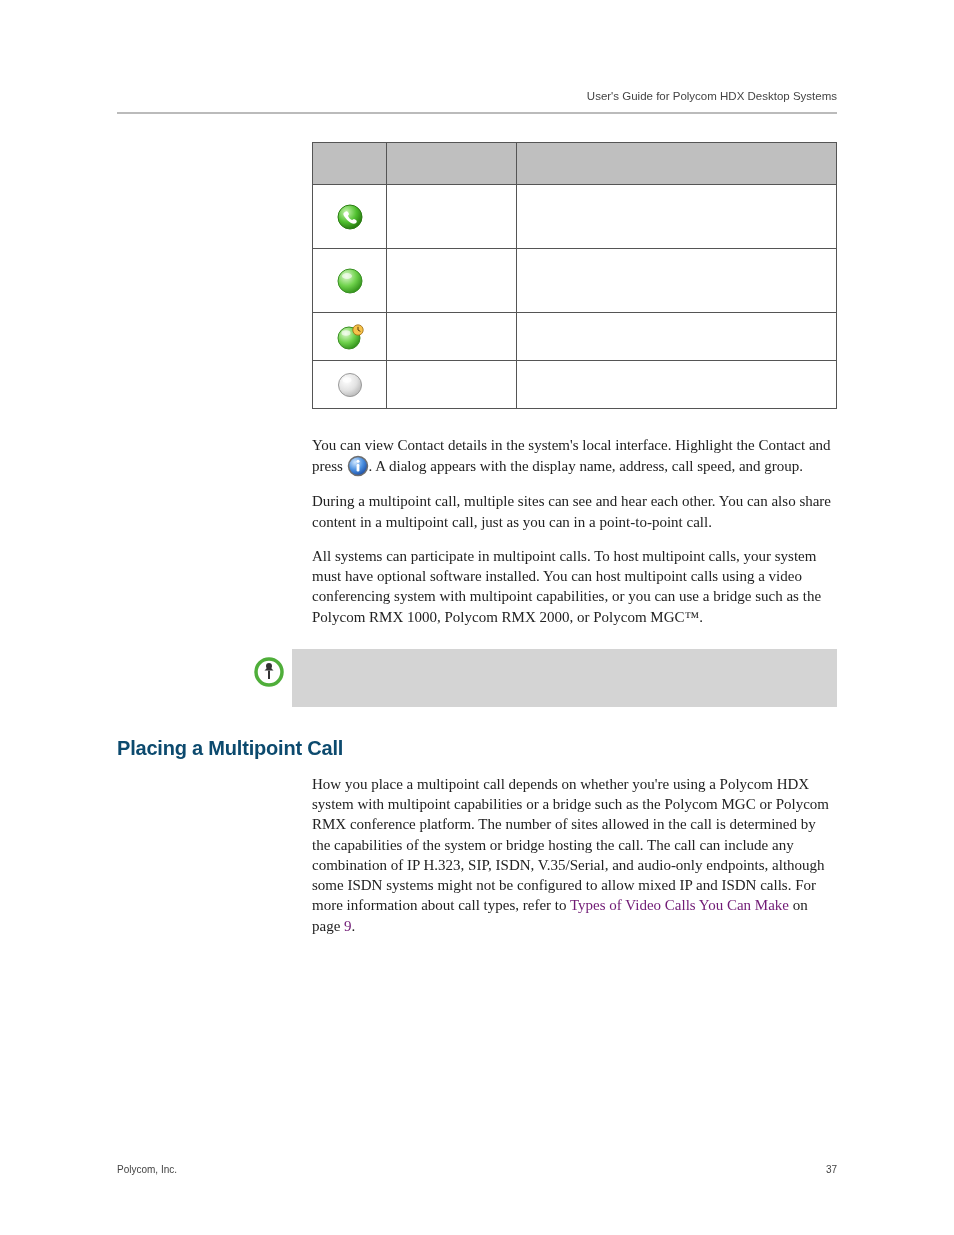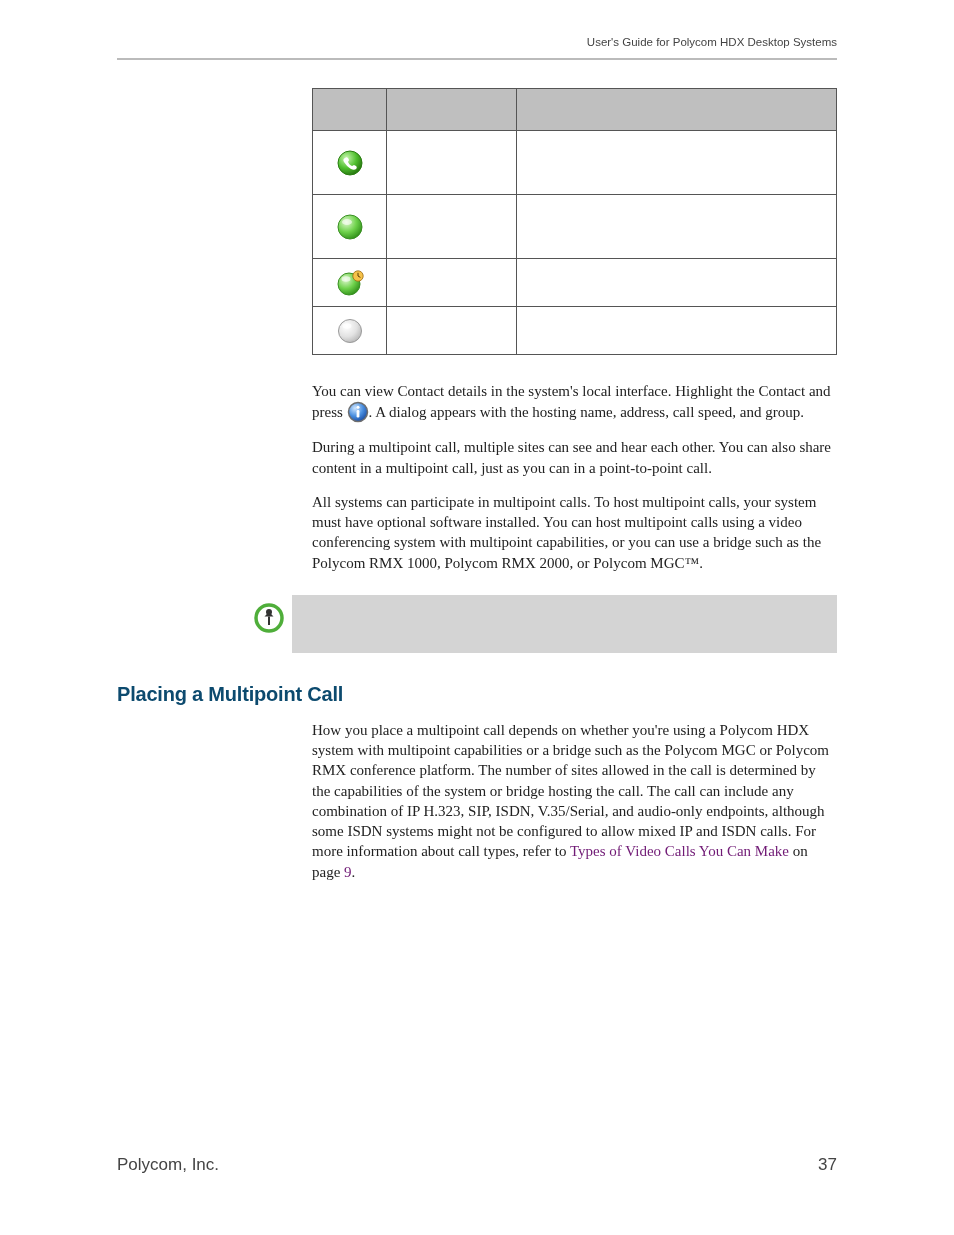--- a/index.html
+++ b/index.html
@@ -1,34 +1,34 @@
 <!DOCTYPE html>
 <html><head>
 <meta charset="utf-8">
 <style>
   * { box-sizing: border-box; margin: 0; padding: 0; }
   html, body { width: 954px; height: 1235px; background: #fff; font-family: "Book Antiqua", Palatino, Georgia, serif; color: #222; }
-  .page { position: relative; width: 954px; height: 1235px; padding: 36px 117px 60px 117px; }
+  .page { position: relative; width: 954px; height: 1235px; padding: 90px 117px 60px 117px; }
   .running-head { text-align: right; font-family: Verdana, Geneva, sans-serif; font-size: 11.5px; color: #444; margin-bottom: 10px; }
   .hr { border: none; border-top: 2px solid #bbb; margin-bottom: 28px; }
   .indent-block { margin-left: 195px; }
   table.status { border-collapse: collapse; width: 525px; }
   table.status th { background: #bfbfbf; height: 42px; border: 1px solid #555; }
   table.status td { border: 1px solid #555; height: 64px; text-align: center; vertical-align: middle; }
   table.status td.icon-cell { width: 74px; }
   table.status td.col2 { width: 130px; }
   table.status tr.short td { height: 48px; }
   .body-text { font-size: 15px; line-height: 1.35; margin-top: 26px; }
   .body-text p { margin-bottom: 14px; }
   h1.section { font-family: Verdana, Geneva, sans-serif; font-weight: 600; color: #1a4aa0; font-size: 30px; margin-top: 56px; margin-bottom: 22px; letter-spacing: -0.3px; }
   h2.subsection { font-family: Verdana, Geneva, sans-serif; font-weight: 600; color: #0c4a6e; font-size: 20px; margin-top: 30px; margin-bottom: 14px; letter-spacing: -0.2px; }
   .note-row { display: flex; align-items: flex-start; margin-top: 22px; margin-left: 135px; }
   .note-icon { width: 40px; flex: 0 0 40px; padding-top: 6px; }
   .note-box { background: #d4d4d4; flex: 1; min-height: 58px; }
-  .footer { position: absolute; bottom: 60px; left: 117px; right: 117px; display: flex; justify-content: space-between; font-family: Verdana, Geneva, sans-serif; font-size: 17px; color: #444; }
+  .footer { position: absolute; bottom: 60px; left: 117px; right: 117px; display: flex; justify-content: space-between; font-family: Verdana, Geneva, sans-serif; font-size: 10px; color: #444; }
   a.link { color: #701a75; text-decoration: none; }
   .inline-icon { display: inline-block; vertical-align: -6px; }
   svg { display: block; }
   .icon-cell svg, .inline-icon svg { margin: 0 auto; }
 </style>
 </head>
 <body>
 
 <div class="page">
 
@@ -137,21 +137,21 @@
               <radialGradient id="gi" cx="35%" cy="30%" r="75%">
                 <stop offset="0%" stop-color="#cfe6ff"></stop>
                 <stop offset="55%" stop-color="#4a8fe0"></stop>
                 <stop offset="100%" stop-color="#1a4aa0"></stop>
               </radialGradient>
             </defs>
             <circle cx="11" cy="11" r="9.5" fill="url(#gi)" stroke="#6e6e6e" stroke-width="1.5"></circle>
             <circle cx="11" cy="6.2" r="1.5" fill="#fff"></circle>
             <rect x="9.6" y="9" width="2.8" height="7.5" rx="1.2" fill="#fff"></rect>
           </svg>
-        </span><span>. A dialog appears with the hosting name, address, call speed, and group.</span>
+        </span><span>. A dialog appears with the display name, address, call speed, and group.</span>
       </p>
     </div>
   </div>
 
 
   <div class="indent-block body-text" style="margin-top:0">
     <p>During a multipoint call, multiple sites can see and hear each other. You can also share content in a multipoint call, just as you can in a point-to-point call.</p>
     <p>All systems can participate in multipoint calls. To host multipoint calls, your system must have optional software installed. You can host multipoint calls using a video conferencing system with multipoint capabilities, or you can use a bridge such as the Polycom RMX 1000, Polycom RMX 2000, or Polycom MGC™.</p>
   </div>
 

